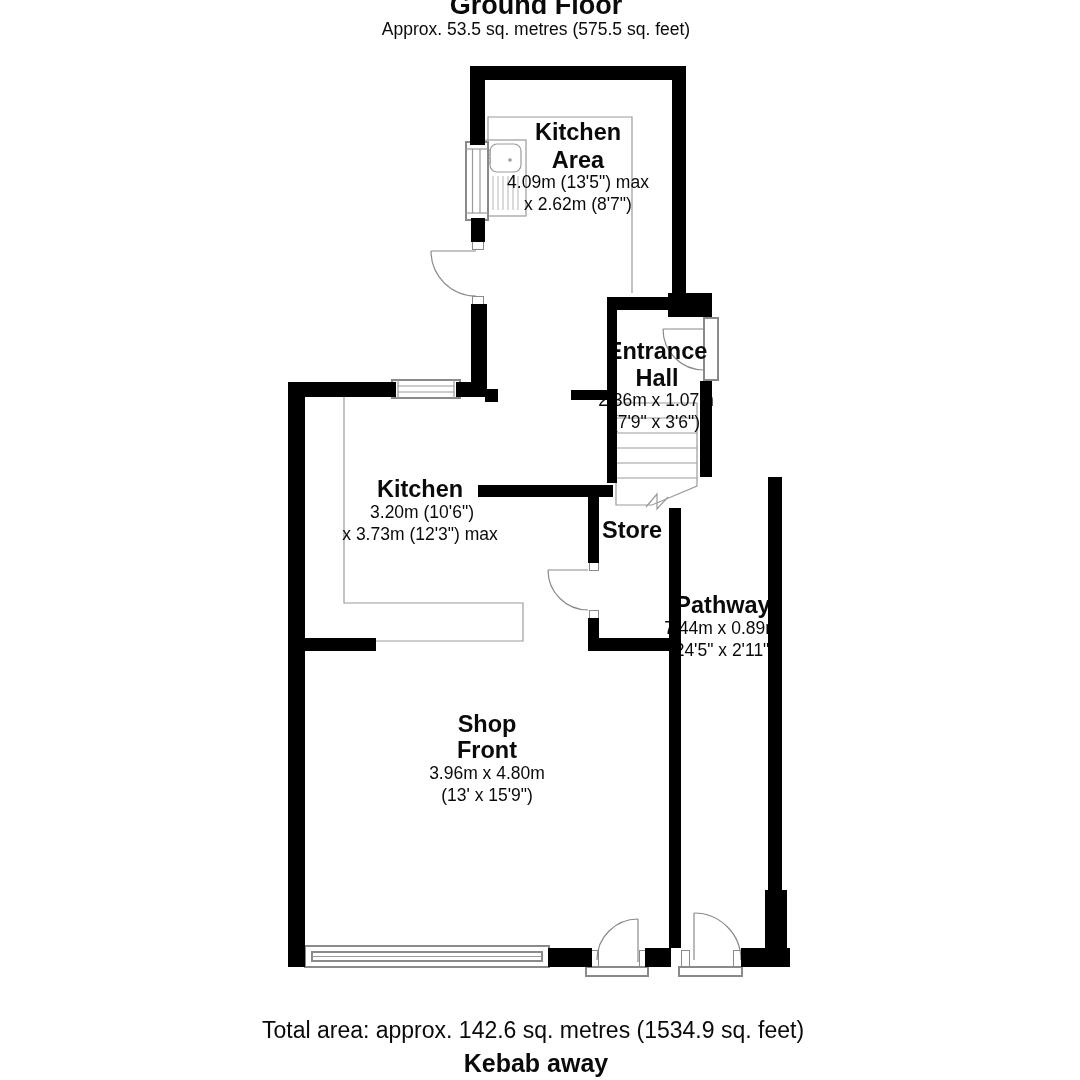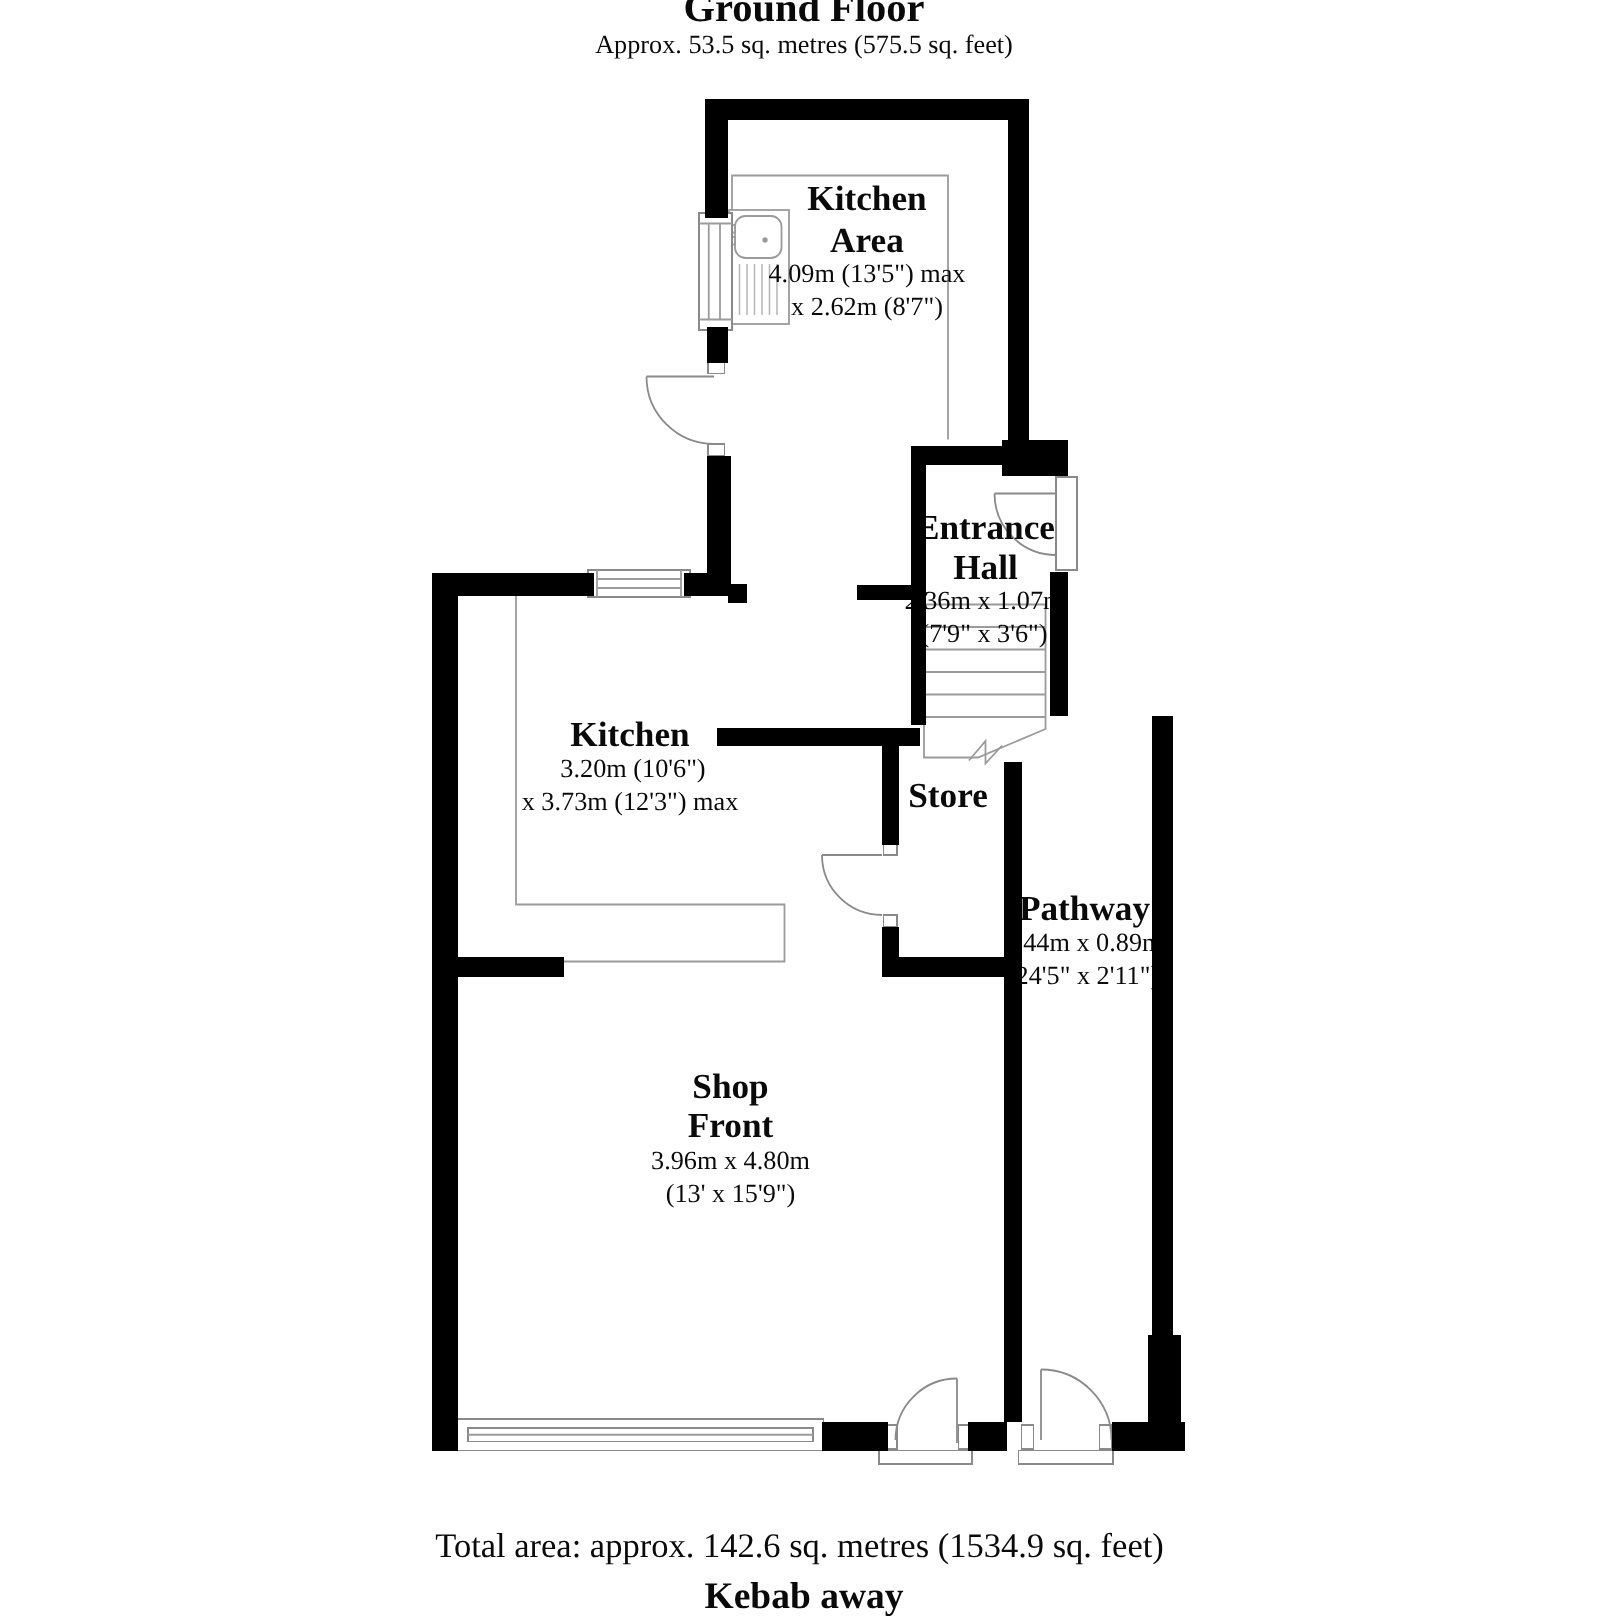--- a/index.html
+++ b/index.html
@@ -1,17 +1,17 @@
 <!DOCTYPE html>
 <html><head>
 <meta charset="utf-8">
 <style>
   html,body{margin:0;padding:0;background:#ffffff;}
   .page{position:relative;width:1080px;height:1080px;background:#fff;overflow:hidden;
-        font-family:Liberation Serif, serif;text-align:right;}
+        font-family:Liberation Sans, sans-serif;text-align:right;}
   svg{display:block}
   text{fill:#0a0a0a;text-anchor:middle}
   .title{font-size:27px;font-weight:bold}
   .sub{font-size:17.5px}
   .rname{font-size:23.5px;font-weight:bold}
   .rdim{font-size:17.5px}
   .total{font-size:23px}
   .brand{font-size:25px;font-weight:bold}
   .wall{fill:#000;shape-rendering:crispEdges}
   .jamb{fill:#fff;stroke:#8a8a8a;stroke-width:1;shape-rendering:crispEdges}

